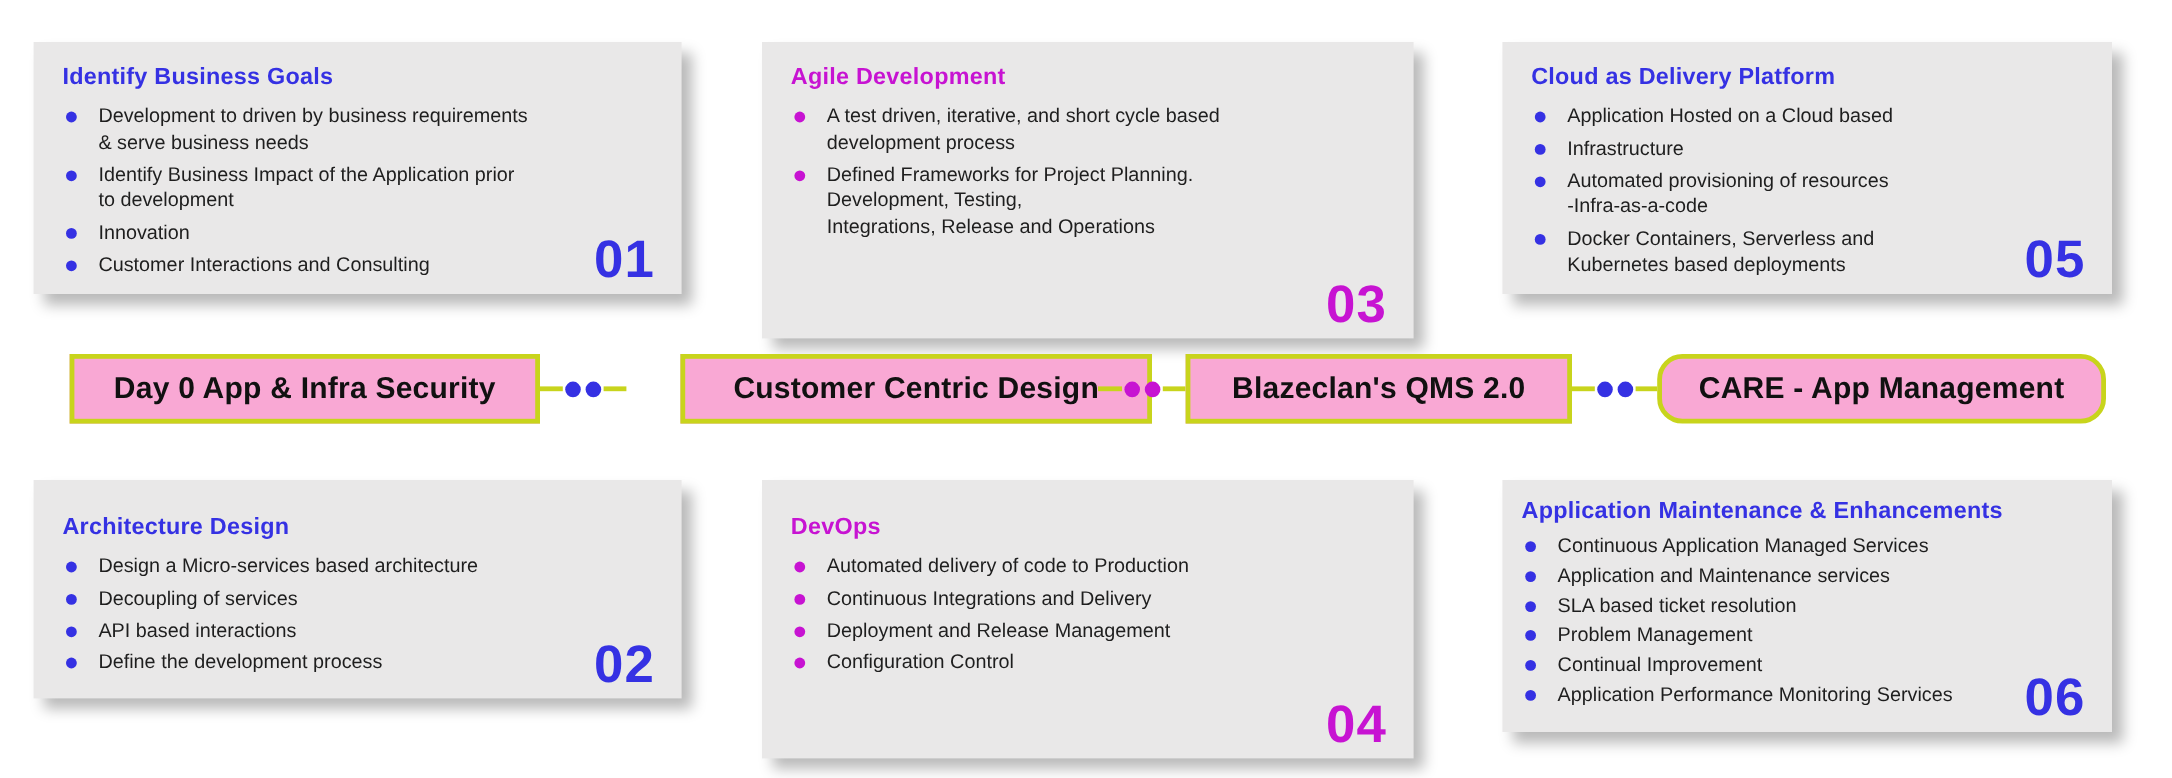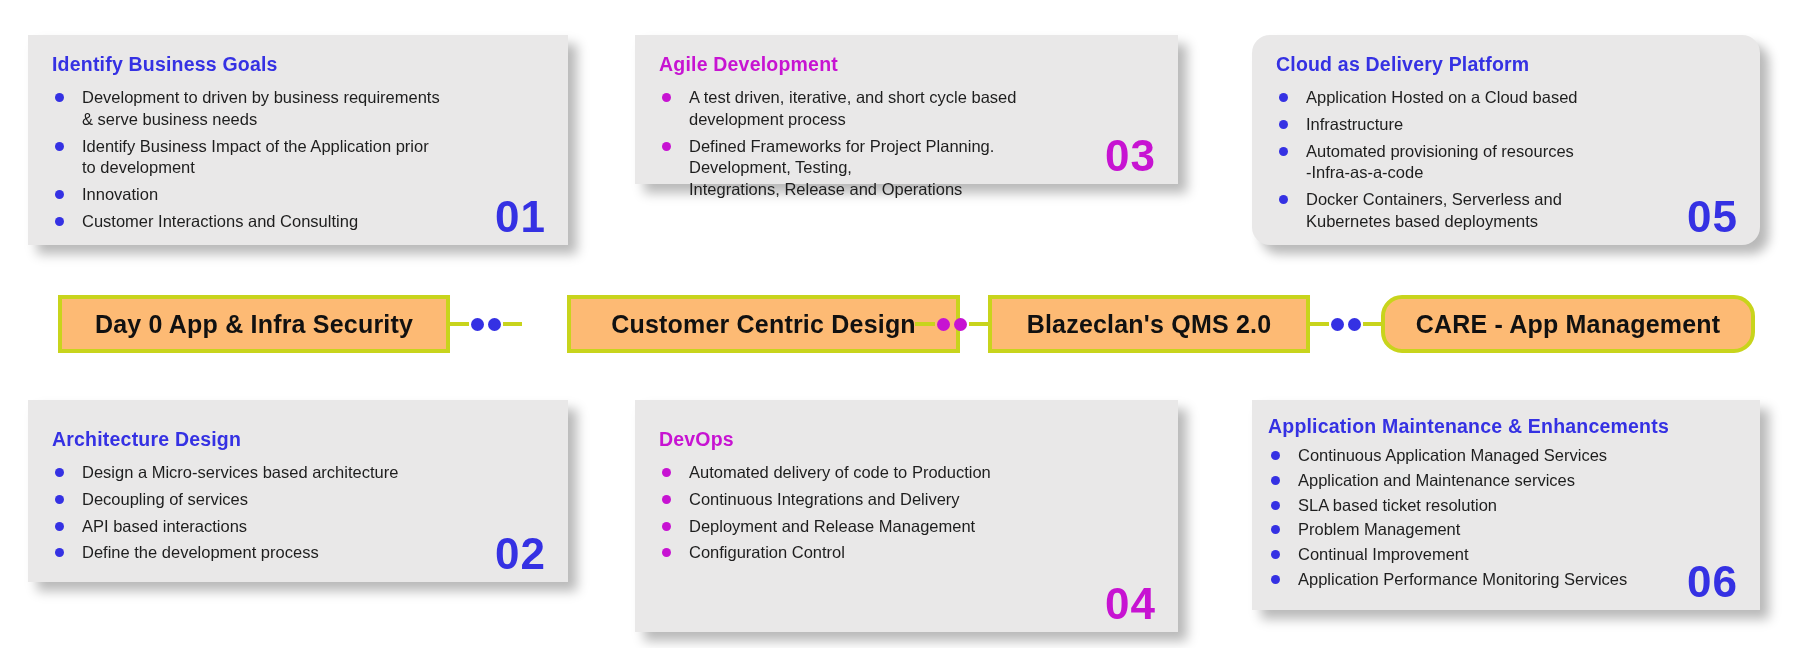--- a/index.html
+++ b/index.html
@@ -20,30 +20,30 @@
         width:9px;height:9px;border-radius:50%;background:var(--dot);}
   .theme-blue{--dot:var(--blue);}
   .theme-magenta{--dot:var(--magenta);}
   .card .number{position:absolute;right:22px;bottom:6px;font-size:44px;
         font-weight:bold;letter-spacing:1px;line-height:1;}
   .theme-blue .number{color:var(--blue);text-align:center;}
   .theme-magenta .number{color:var(--magenta);}
 
   
   #card-0{left:28px;  top:35px; width:540px;height:210px;}
-  #card-1{left:635px; top:35px; width:543px;height:149px;}
-  #card-2{left:1252px;top:35px; width:508px;height:210px;border-radius:18px;}
+  #card-1{left:635px; top:35px; width:543px;height:247px;}
+  #card-2{left:1252px;top:35px; width:508px;height:210px;}
   #card-3{left:28px;  top:400px;width:540px;height:182px;padding-top:28px;}
   #card-4{left:635px; top:400px;width:543px;height:232px;padding-top:28px;}
   #card-5{left:1252px;top:400px;width:508px;height:210px;padding:15px 16px;}
   #card-5 h3{margin-bottom:7px;}
   #card-5 ul.bullets li{margin-bottom:3px;}
 
   
-  .pipe-box{position:absolute;top:295px;height:58px;background:#fdba74;
+  .pipe-box{position:absolute;top:295px;height:58px;background:#f9a8d4;
         border:4px solid var(--green);box-sizing:border-box;display:flex;
         align-items:center;justify-content:center;font-weight:bold;
         font-size:25px;color:#111;white-space:nowrap;letter-spacing:.2px;}
   #pbox-0{left:58px;  width:392px;}
   #pbox-1{left:522px; width:393px;margin-left:45px;}
   #pbox-2{left:988px; width:322px;}
   #pbox-3{left:1381px;width:374px;border-radius:21px;}
 
   
   .connector{position:absolute;top:315px;height:18px;display:flex;align-items:center;}

